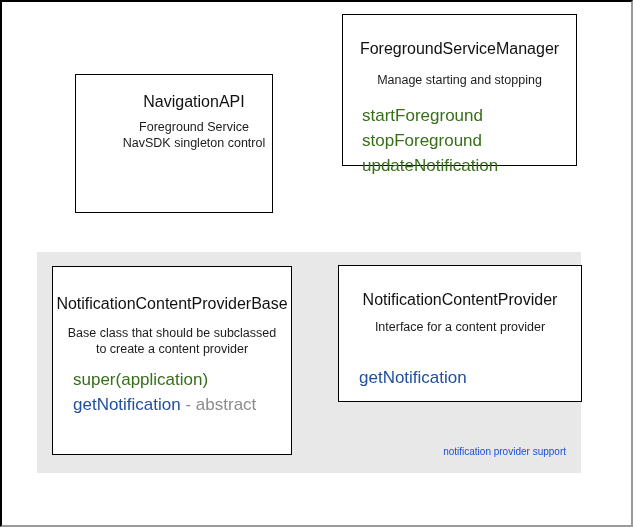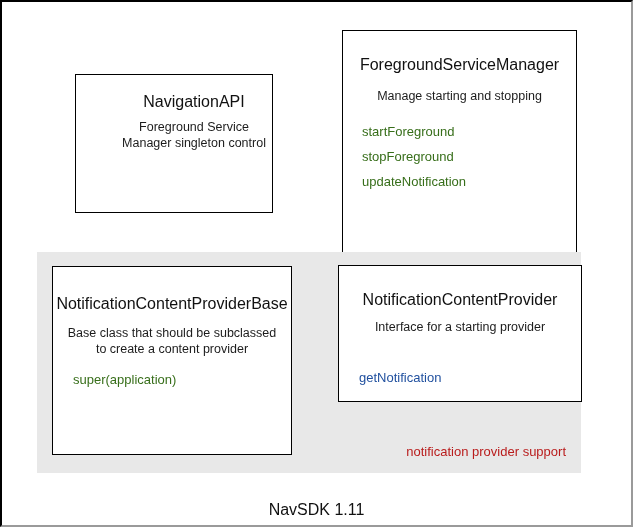--- a/index.html
+++ b/index.html
@@ -35,41 +35,41 @@
     height: 221px;
     background: var(--group-bg, #e8e8e8);
   }
   .class-box {
     position: absolute;
     box-sizing: border-box;
     background: #ffffff;
     border: 1.5px solid #000000;
   }
   #box-nav  { left: 75px;  top: 74px;  width: 198px; height: 139px; padding-left: 40px; }
-  #box-fsm  { left: 342px; top: 30px;  width: 235px; height: 224px; }
+  #box-fsm  { left: 342px; top: 14px;  width: 235px; height: 152px; }
   
   #box-ncpb { left: 15px;  top: 14px;  width: 240px; height: 189px; }
   #box-ncp  { left: 301px; top: 13px;  width: 244px; height: 137px; }
 
   .box-title {
     font-size: 16px;
     line-height: 20px;
     text-align: center;
     white-space: nowrap;
     color: #111111;
   }
   .box-desc {
     font-size: 12.5px;
     line-height: 15.5px;
     text-align: center;
     color: #1c1c1c;
   }
   .methods { text-align: left; }
   .method {
-    font-size: 13px;
+    font-size: 17px;
     line-height: 15px;
     white-space: nowrap;
   }
   .m-green { color: var(--method-green, #376e1a); }
   .m-red   { color: var(--method-red,   #b22724); }
   .m-blue  { color: var(--method-blue,  #1f4f9e); }
   .m-gray  { color: var(--annotation-gray, #8c8c8c); }
 
   
   #box-nav  .box-title { margin-top: 17px; }
@@ -88,23 +88,23 @@
   #box-ncpb .method + .method { margin-top: 10px; }
 
   #box-ncp  .box-title { margin-top: 24px; }
   #box-ncp  .box-desc  { margin-top: 10px; }
   #box-ncp  .methods   { margin-top: 34px; padding-left: 20px; }
 
   .group-label {
     position: absolute;
     right: 15px;
     top: 191px;
-    font-size: 13px;
+    font-size: 10px;
     line-height: 18px;
-    color: #b91c1c;
+    color: #1d4ed8;
   }
   .footer-label {
     position: absolute;
     left: 0;
     top: 500px;
     width: 100%;
     text-align: center;
     font-size: 16px;
     line-height: 19px;
     color: #111111;
@@ -112,21 +112,21 @@
 </style>
 </head>
 <body>
 
 <div class="page">
 
   <div class="class-box" id="box-nav">
     <div class="box-title">NavigationAPI</div>
     <div class="box-desc">
       <div>Foreground Service</div>
-      <div>Manager singleton control</div>
+      <div>NavSDK singleton control</div>
     </div>
   </div>
 
   <div class="class-box" id="box-fsm">
     <div class="box-title">ForegroundServiceManager</div>
     <div class="box-desc">
       <div>Manage starting and stopping</div>
     </div>
     <div class="methods">
       <div class="method m-green">startForeground</div>
@@ -140,30 +140,33 @@
     <div class="class-box" id="box-ncpb">
       <div class="box-title">NotificationContentProviderBase</div>
       <div class="box-desc">
         <div>Base class that should be subclassed</div>
         <div>to create a content provider</div>
       </div>
       <div class="methods">
         <div class="method">
           <span class="m-green">super(application)</span>
         </div>
+        <div class="method">
+          <span class="m-blue">getNotification</span>
+          <span class="m-gray">- abstract</span>
+        </div>
       </div>
     </div>
 
     <div class="class-box" id="box-ncp">
       <div class="box-title">NotificationContentProvider</div>
       <div class="box-desc">
-        <div>Interface for a starting provider</div>
+        <div>Interface for a content provider</div>
       </div>
       <div class="methods">
         <div class="method m-blue">getNotification</div>
       </div>
     </div>
 
     <div class="group-label">notification provider support</div>
   </div>
 
-  <div class="footer-label">NavSDK 1.11</div>
 </div>
 
 </body></html>

